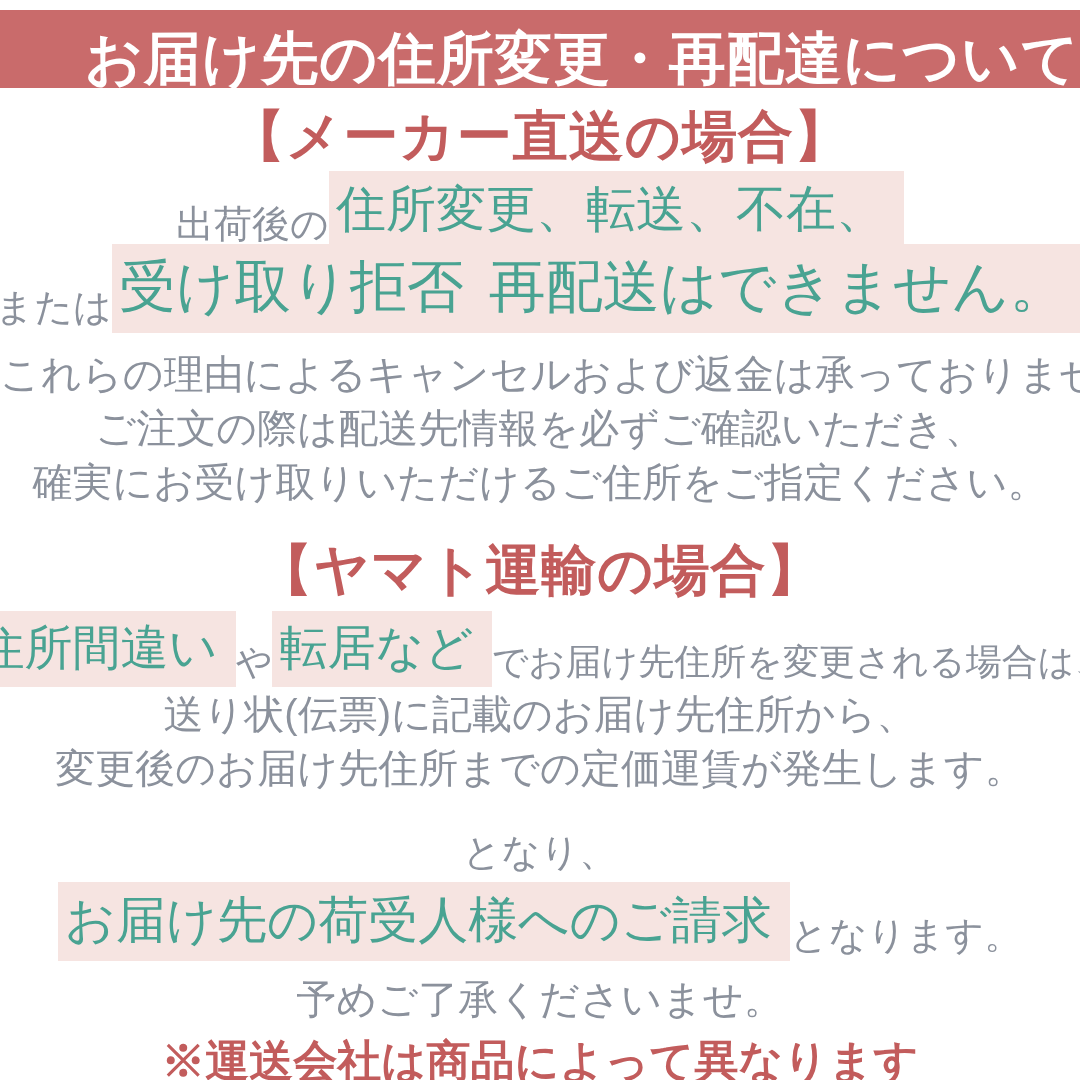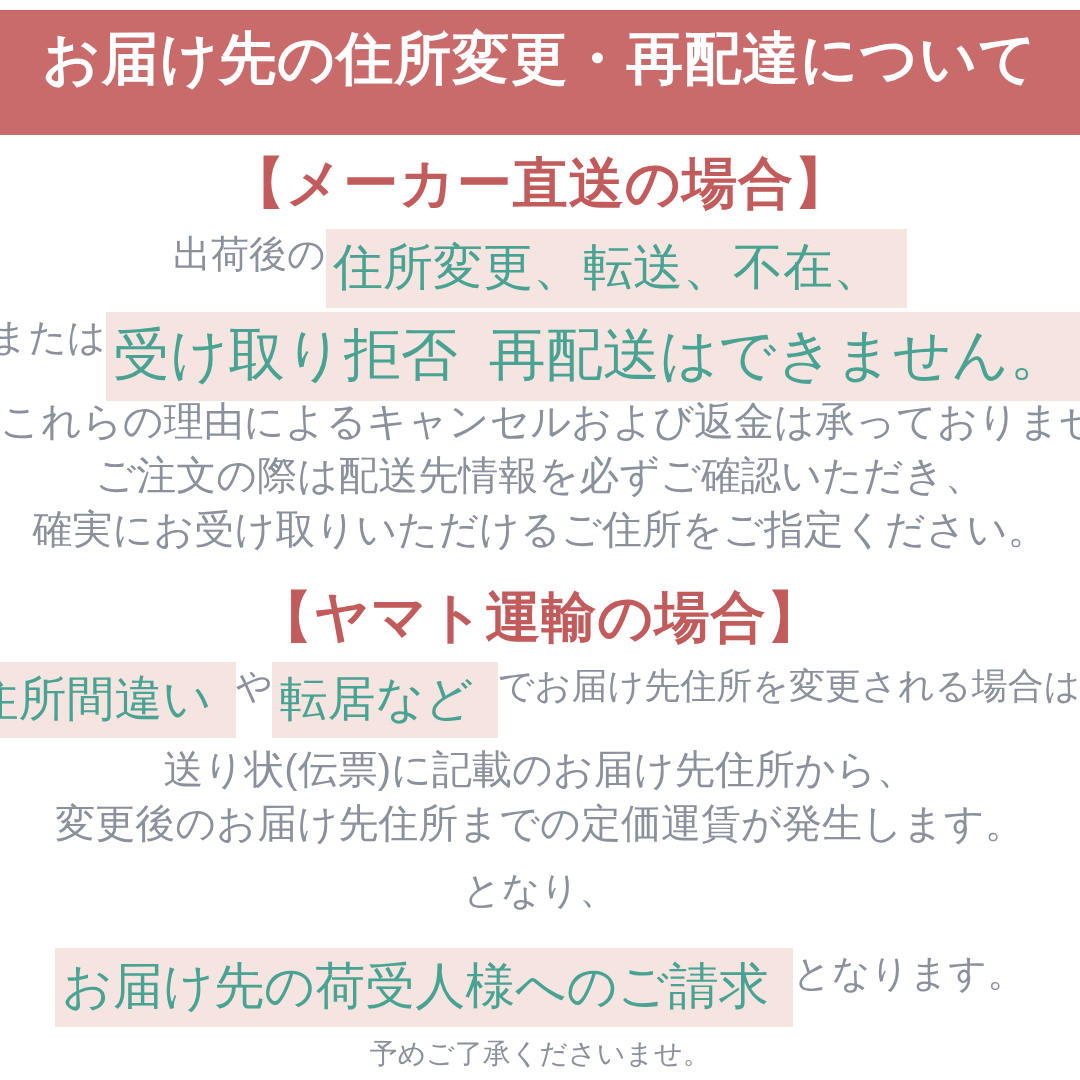--- a/index.html
+++ b/index.html
@@ -18,73 +18,74 @@
     font-family: "Liberation Sans", sans-serif;
   }
   .page {
     width: 1080px; height: 1080px;
     overflow: hidden;
     text-align: center;
     background: var(--page-bg);
   }
   .banner {
     margin-top: 10px;
-    height: 125px;
+    height: 78px;
     background: var(--banner-bg);
     color: var(--banner-text);
     font-size: 57px;
     font-weight: bold;
     letter-spacing: 1px;
     line-height: 97px;
     white-space: nowrap;
+    text-align: right;
   }
   .heading {
     margin-top: 17px;
     color: var(--heading-red);
     font-size: 55px;
     line-height: 62px;
     font-weight: bold;
     letter-spacing: 1px;
     white-space: nowrap;
   }
   .heading.second { margin-top: 30px; }
   .mixed {
     display: flex;
     justify-content: center;
-    align-items: flex-start;
+    align-items: flex-end;
     white-space: nowrap;
     margin-top: 15px;
     height: 68px;
   }
   .g {
     color: var(--body-gray);
     font-size: 38px;
   }
   .hl {
     color: var(--accent-teal);
     background: var(--highlight-pink);
     font-size: 50px;
-    padding: 5px 24px 7px 7px;
+    padding: 5px 18px 7px 7px;
   }
   .tight .hl { font-size: 57px; }
   .xwide .g { font-size: 36px; }
   .xwide .hl { font-size: 48px; }
   .xwide { height: 72px; margin-top: 14px; }
   .gray-block { margin-top: 14px; }
   .gline {
     color: var(--body-gray);
     font-size: 40px;
     line-height: 54px;
     white-space: nowrap;
   }
-  .gray-block.two { margin-top: 8px; }
+  .gray-block.two { margin-top: 0; }
   .closing {
     margin-top: 14px;
     color: var(--body-gray);
-    font-size: 28px;
+    font-size: 40px;
     line-height: 48px;
   }
   .footer-note {
     margin-top: 12px;
     color: var(--heading-red);
     font-size: 44px;
     line-height: 52px;
     font-weight: bold;
     white-space: nowrap;
   }

